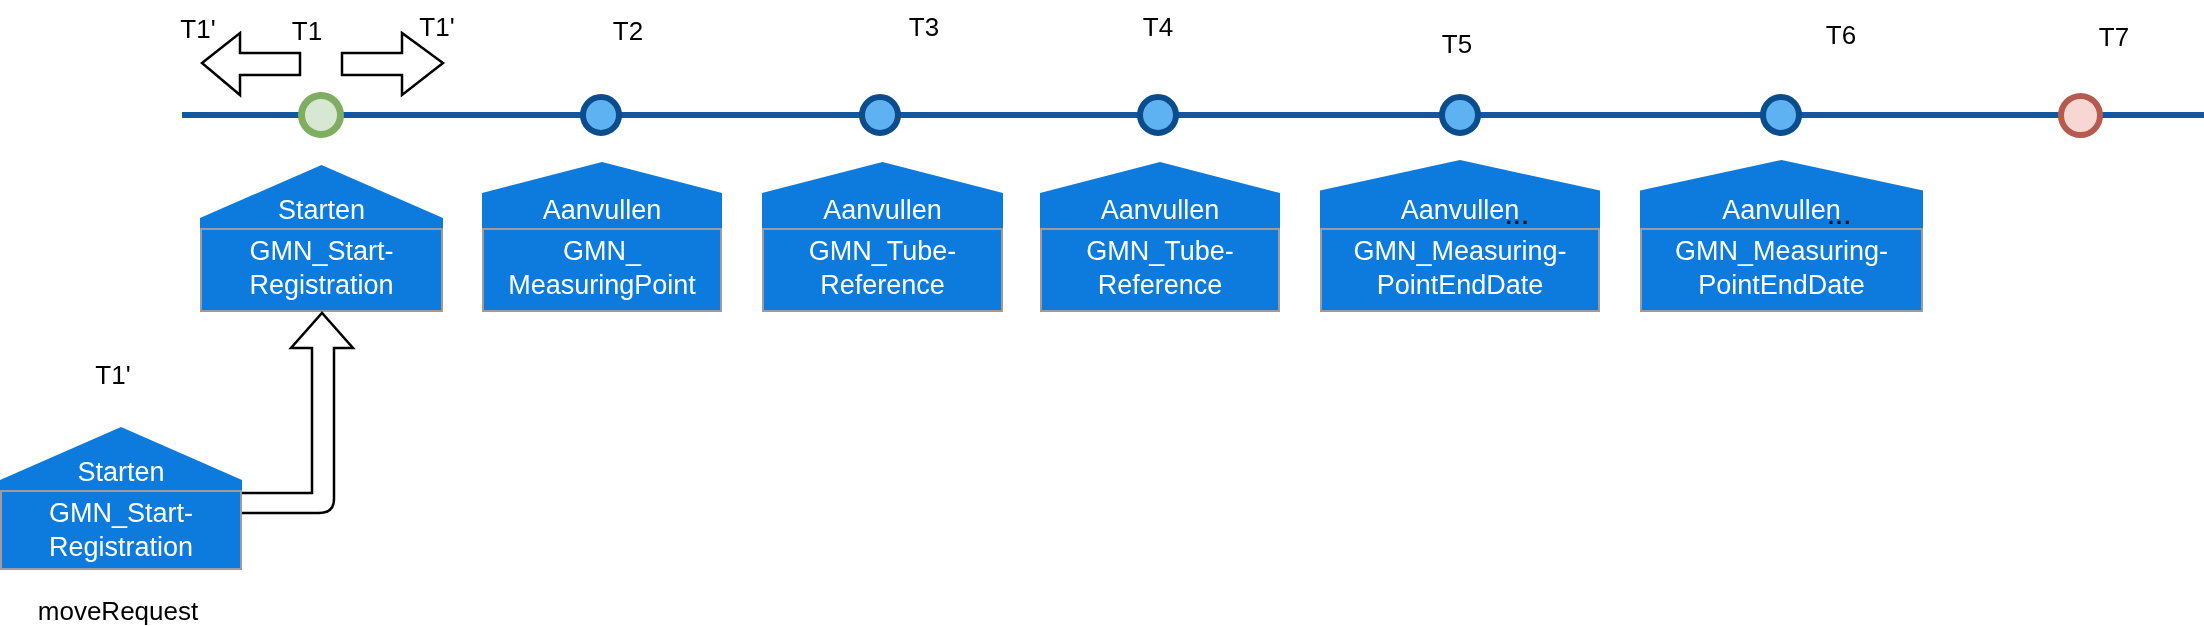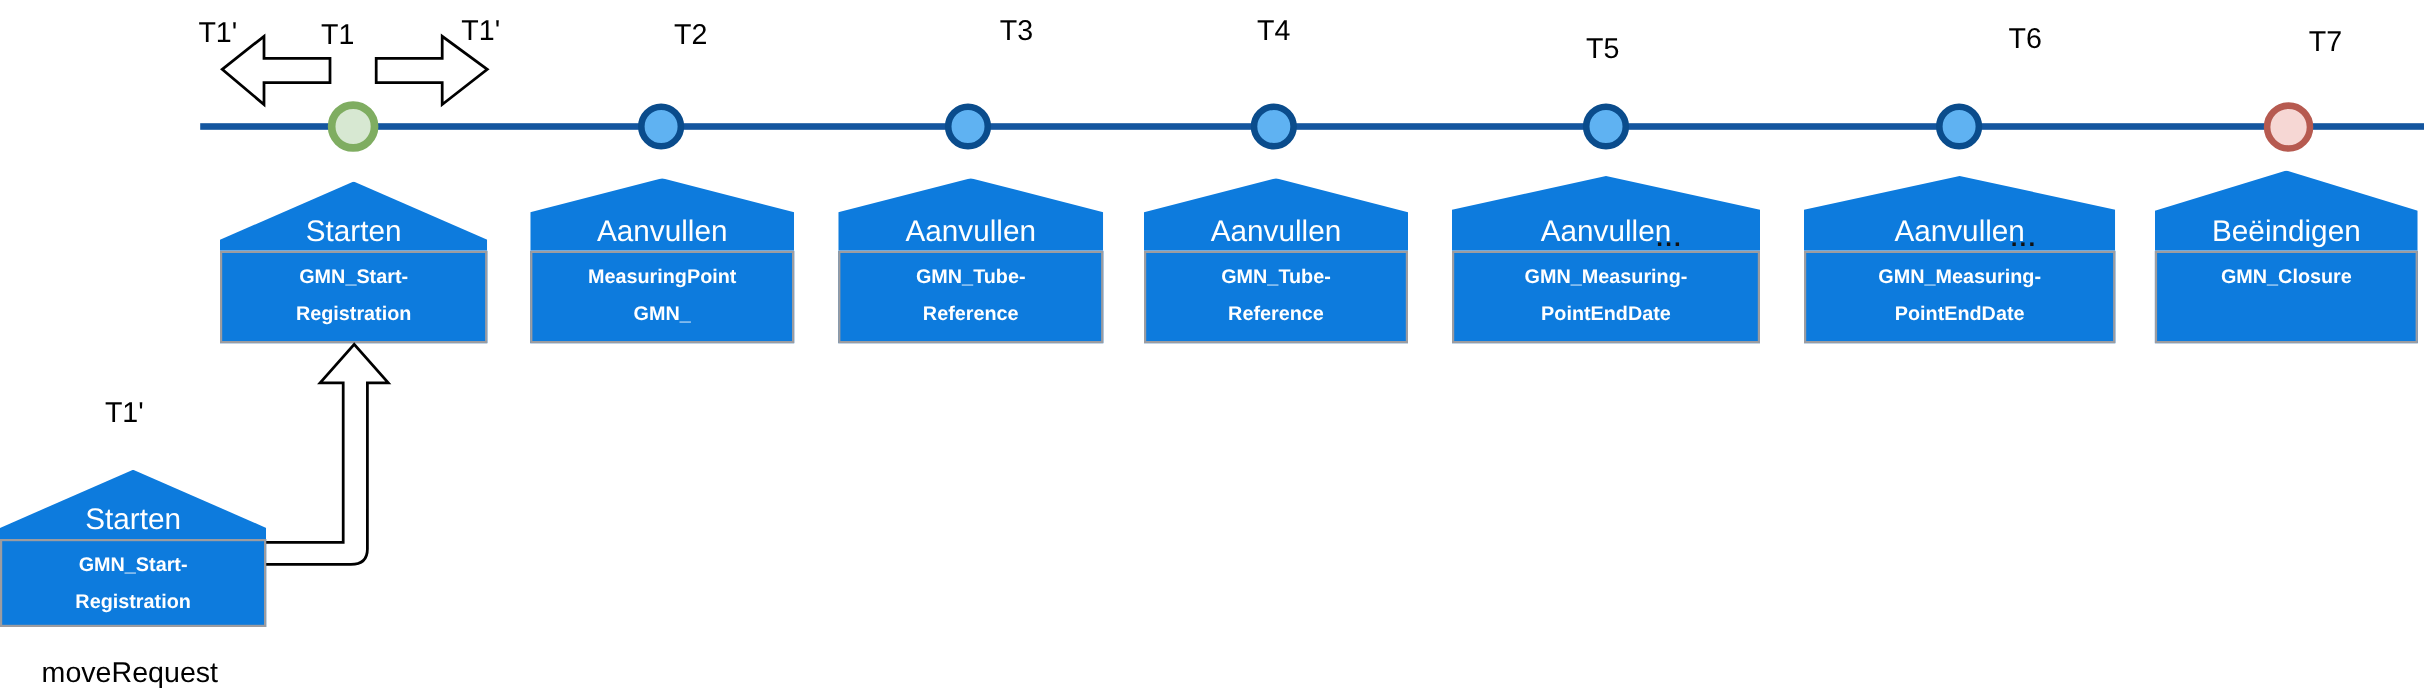--- a/index.html
+++ b/index.html
@@ -65,25 +65,24 @@
     font-weight: bold;
     letter-spacing: 2px;
     line-height: 1;
   }
   .house .hbody {
     box-sizing: border-box;
     width: 100%;
     background: var(--box-blue);
     border: 2px solid var(--rect-border);
     color: var(--box-text);
-    font-size: 18px;
+    font-size: 27px;
     line-height: 34px;
     text-align: center;
     padding-top: 4px;
-    font-weight: bold;
   }
   .hbody span { display: block; white-space: nowrap; }
 
   
   #arrows {
     position: absolute;
     left: 0; top: 0;
     pointer-events: none;
   }
 </style>
@@ -120,22 +119,22 @@
       <span>GMN_Start-</span>
       <span>Registration</span>
     </div>
   </div>
 
   <div class="house" style="left:482px; top:162px; width:240px;">
     <div class="roof flat47" style="height:66px;">
       <span class="title">Aanvullen</span>
     </div>
     <div class="hbody" style="height:84px;">
+      <span>GMN_</span>
       <span>MeasuringPoint</span>
-      <span>GMN_</span>
     </div>
   </div>
 
   <div class="house" style="left:762px; top:162px; width:241px;">
     <div class="roof flat47" style="height:66px;">
       <span class="title">Aanvullen</span>
     </div>
     <div class="hbody" style="height:84px;">
       <span>GMN_Tube-</span>
       <span>Reference</span>
@@ -167,29 +166,20 @@
     <div class="roof flat45" style="height:68px;">
       <span class="title">Aanvullen</span>
       <span class="dots">...</span>
     </div>
     <div class="hbody" style="height:84px;">
       <span>GMN_Measuring-</span>
       <span>PointEndDate</span>
     </div>
   </div>
 
-  <div class="house" style="left:1959px; top:155px; width:239px;">
-    <div class="roof flat50" style="height:73px;">
-      <span class="title">Beëindigen</span>
-    </div>
-    <div class="hbody" style="height:84px;">
-      <span>GMN_Closure</span>
-      <span></span>
-    </div>
-  </div>
 
   <div class="t-label" style="left:113px; top:360px;">T1'</div>
 
   <div class="house" style="left:0px; top:427px; width:242px;">
     <div class="roof steep" style="height:63px;">
       <span class="title">Starten</span>
     </div>
     <div class="hbody" style="height:80px;">
       <span>GMN_Start-</span>
       <span>Registration</span>

